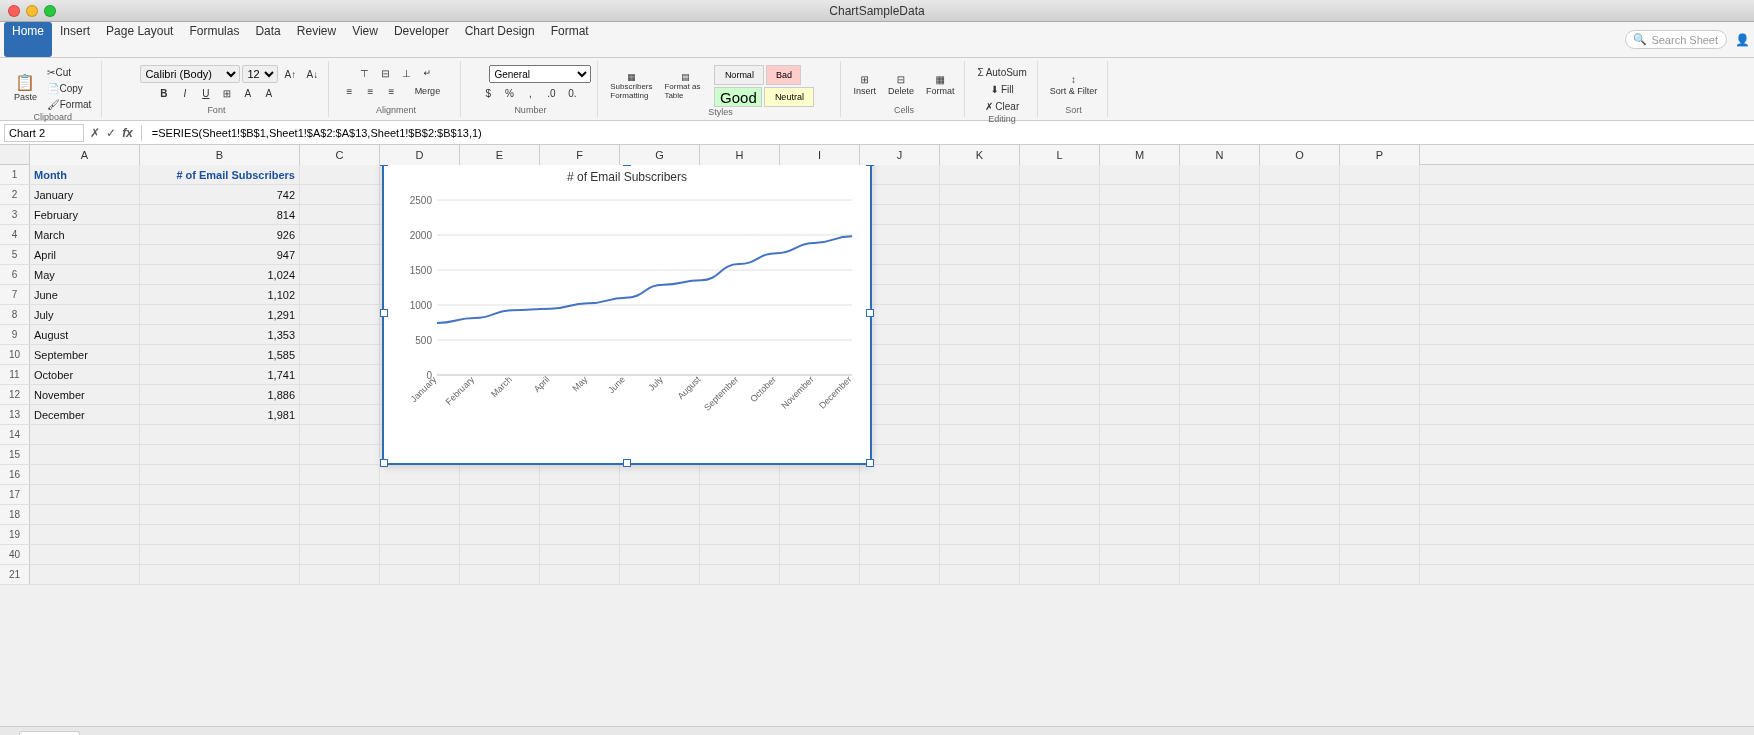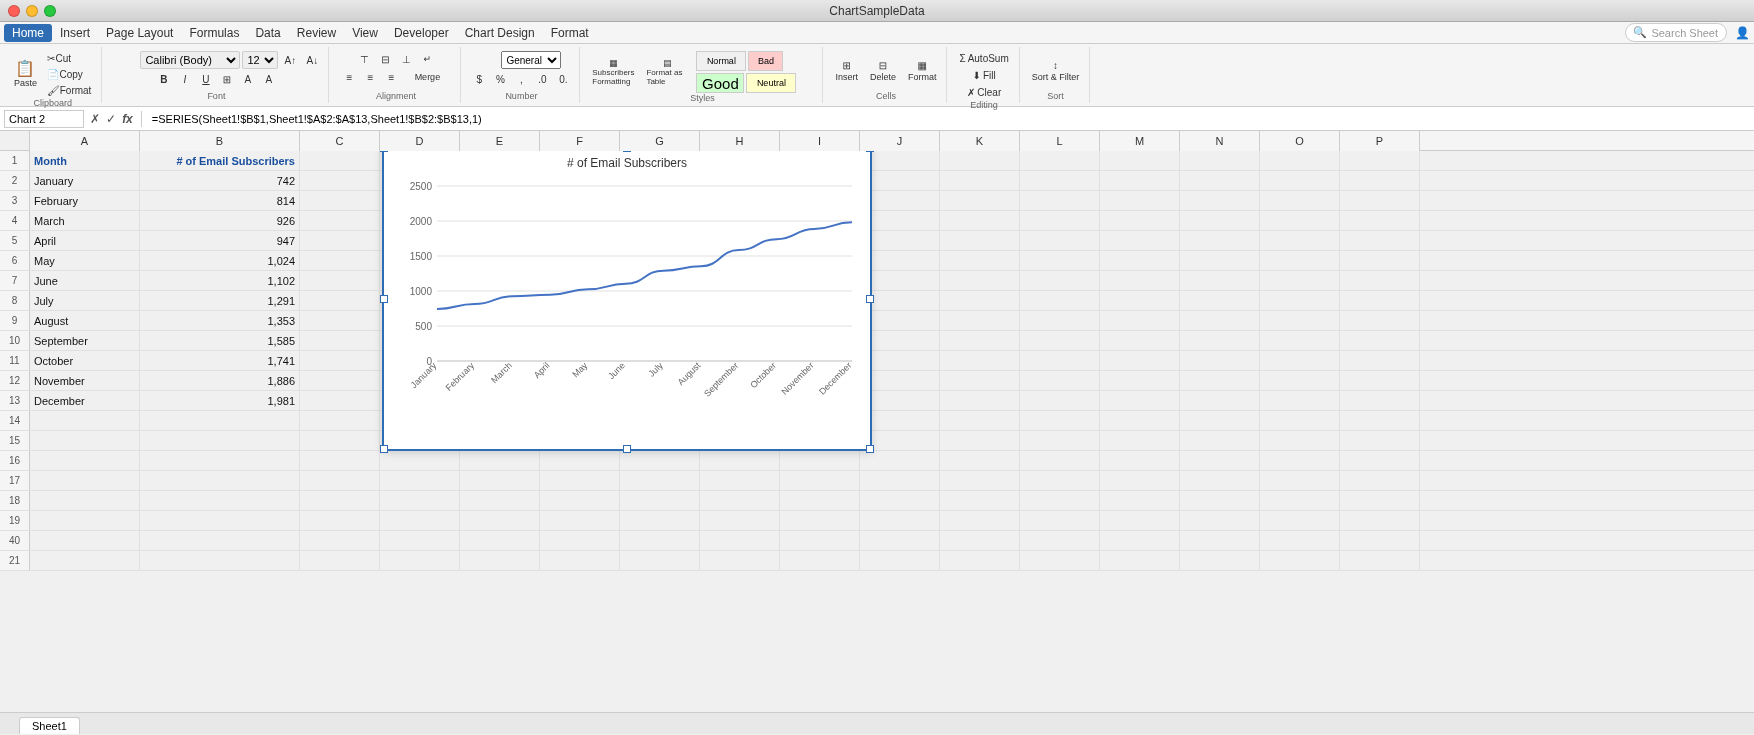--- a/index.html
+++ b/index.html
@@ -17,24 +17,23 @@
     }
     .title-bar-buttons { position: absolute; left: 8px; display: flex; gap: 6px; }
     .title-btn { width: 12px; height: 12px; border-radius: 50%; border: 1px solid rgba(0,0,0,0.2); }
     .title-btn.close { background: #ff5f57; }
     .title-btn.min { background: #febc2e; }
     .title-btn.max { background: #28c840; }
     .title-text { font-size: 12px; color: #333; font-weight: 500; }
 
     
     .menu-bar {
-      height: 22px;
+      height: 36px;
       background: #f5f5f5;
       display: flex;
-      align-items: center;
       border-bottom: 1px solid #ccc;
       padding: 0 4px;
     }
     .menu-item {
       padding: 2px 8px;
       font-size: 12px;
       color: #333;
       cursor: pointer;
       border-radius: 3px;
     }
@@ -412,21 +411,21 @@
           <div class="small-btn">≡</div>
           <div class="small-btn" style="font-size:9px;width:50px;">Merge</div>
         </div>
       </div>
       <span class="ribbon-group-label">Alignment</span>
     </div>
 
     <div class="ribbon-group" style="min-width:100px;">
       <div class="ribbon-group-content" style="flex-direction:column;gap:2px;">
         <div style="display:flex;align-items:center;gap:2px;">
-          <select style="width:60px;height:18px;font-size:10px;margin-left:20px;">
+          <select style="width:102px;height:18px;font-size:10px;margin-left:20px;">
             <option>General</option>
           </select>
         </div>
         <div class="small-btn-row">
           <div class="small-btn">$</div>
           <div class="small-btn">%</div>
           <div class="small-btn">,</div>
           <div class="small-btn">.0</div>
           <div class="small-btn">0.</div>
         </div>

